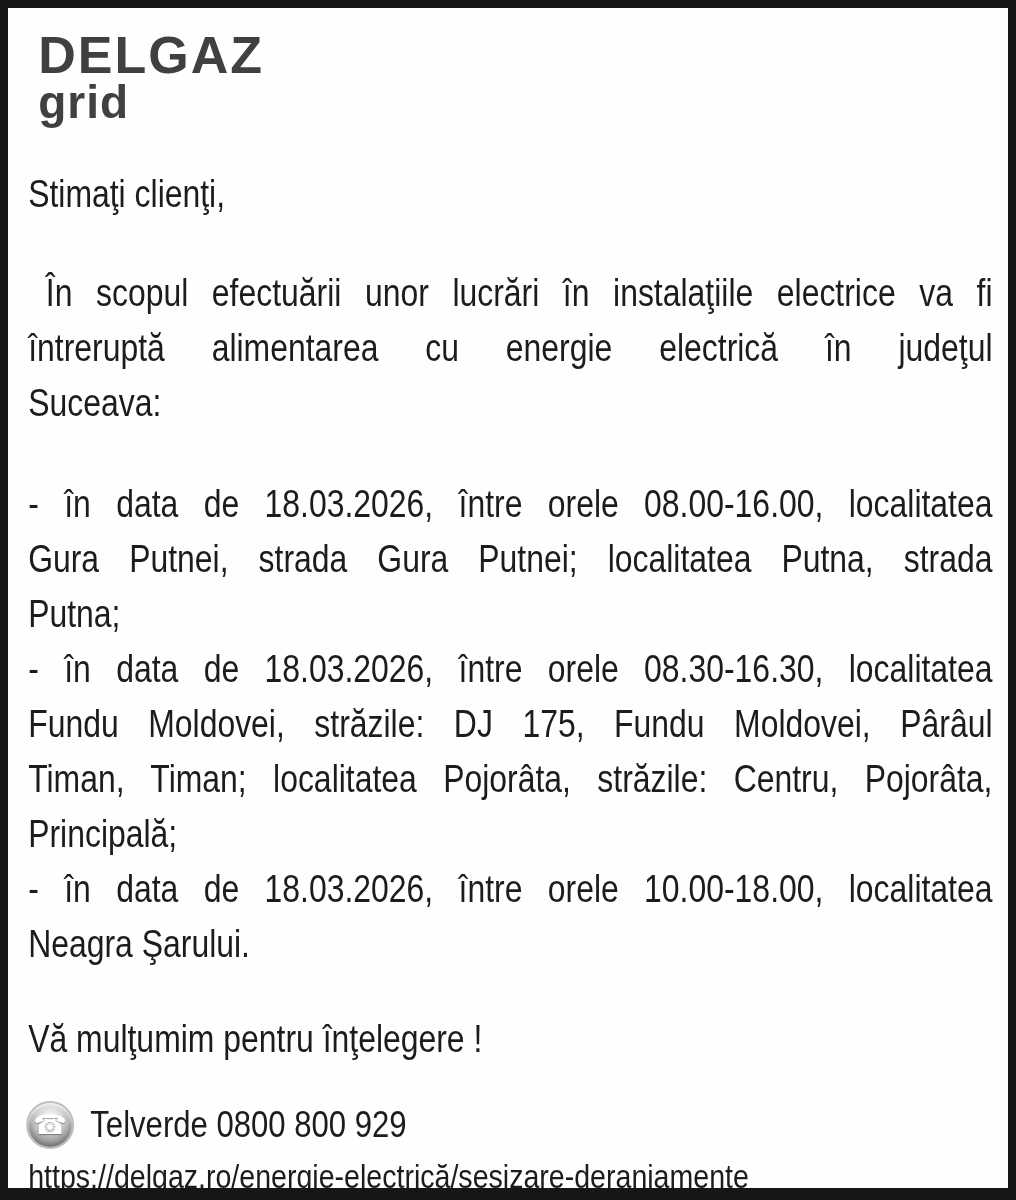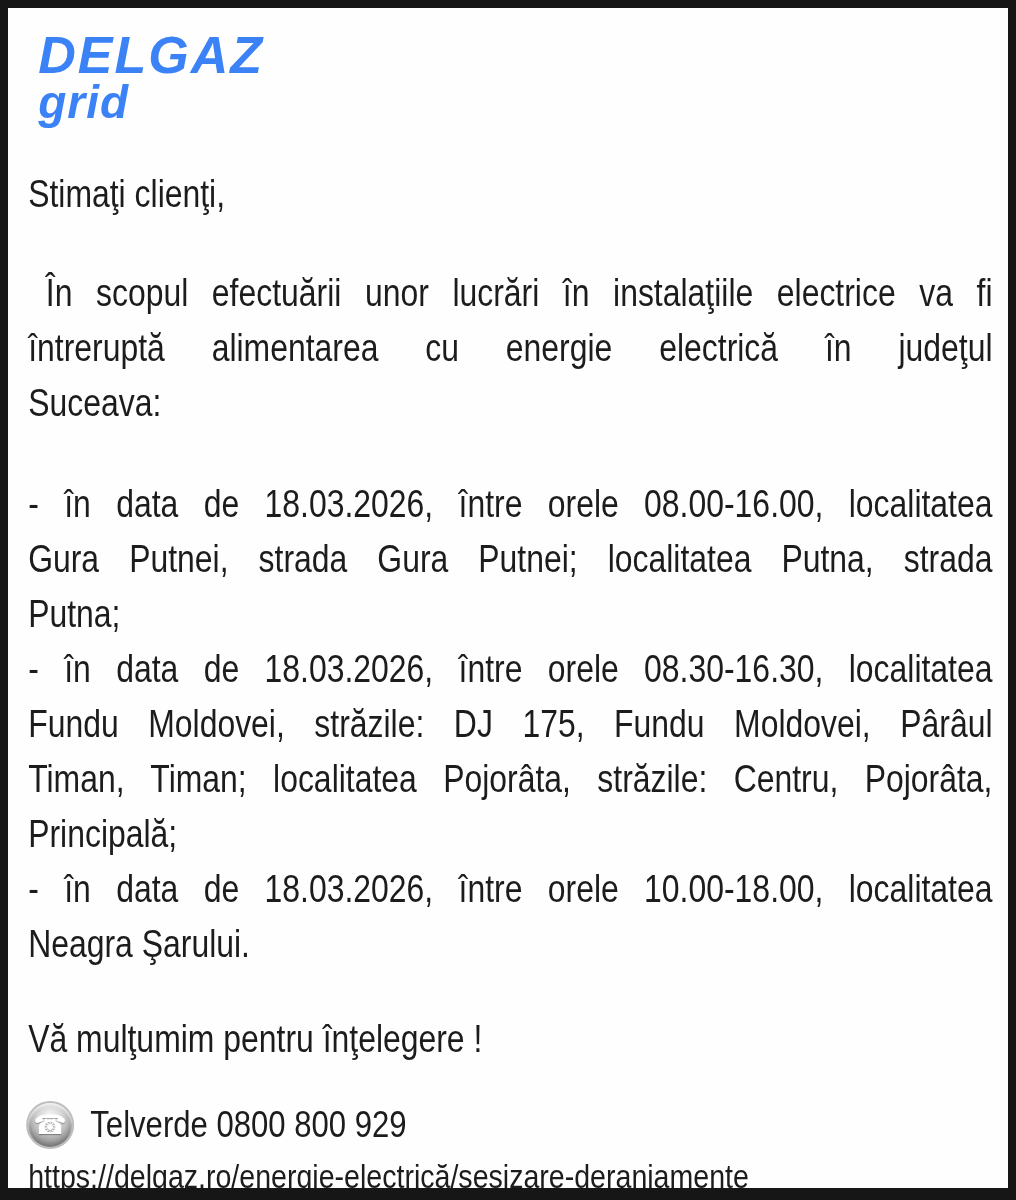--- a/index.html
+++ b/index.html
@@ -26,23 +26,22 @@
     width: 1190px;
     padding-left: 24px;
     box-sizing: border-box;
   }
   
   .logo {
     transform: scaleX(1.19);
     transform-origin: 0 0;
     margin: 20px 0 0 12px;
     width: 236px;
-    font-style: italic;
     font-weight: bold;
-    color: #3b82f6;
+    color: #404040;
   }
   .logo-brand {
     font-size: 52px;
     line-height: 55px;
     letter-spacing: 2px;
     white-space: nowrap;
   }
   .logo-sub {
     font-size: 46px;
     line-height: 42px;

